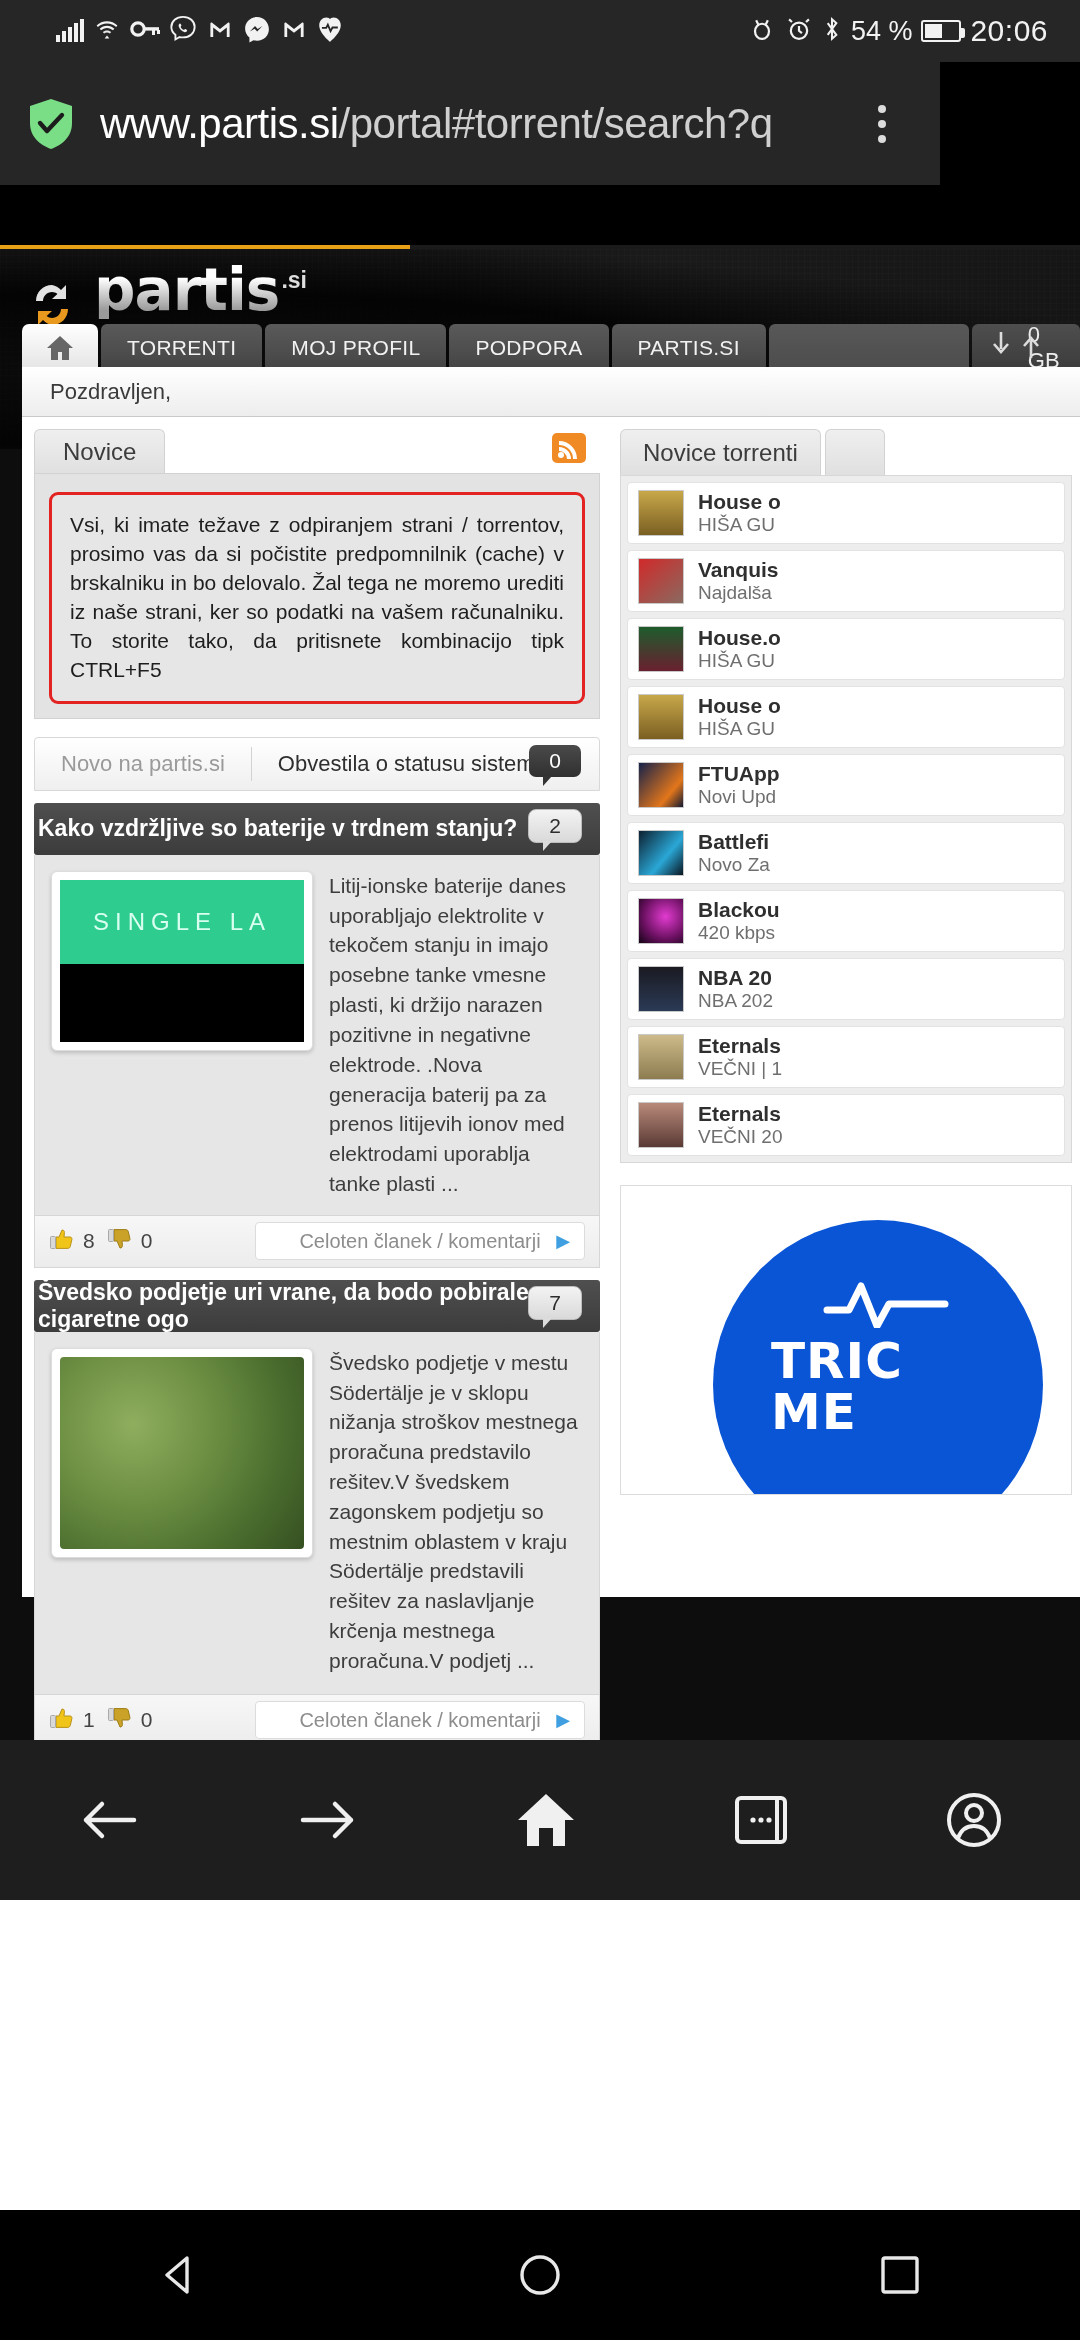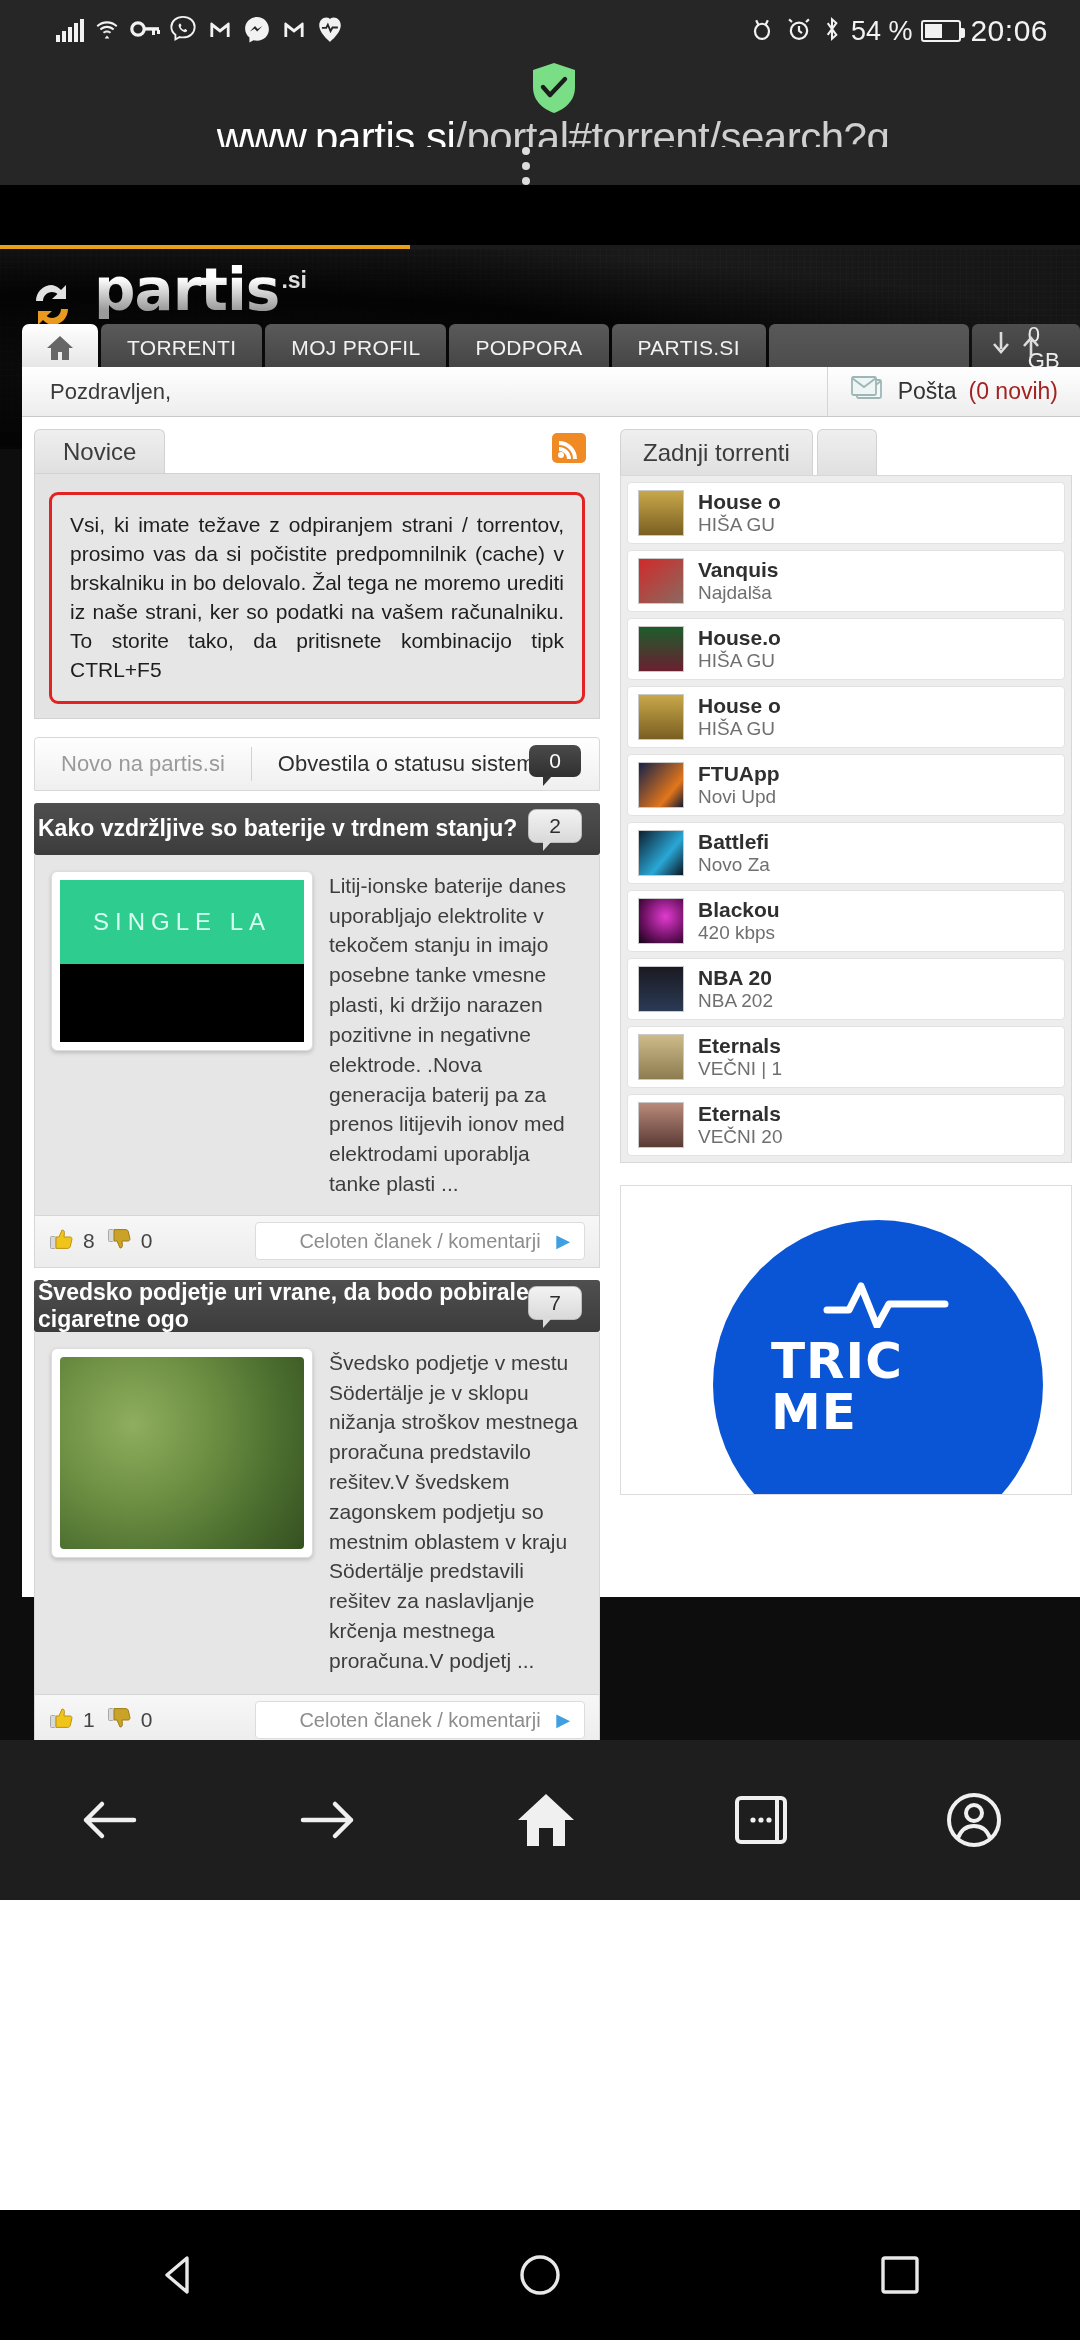--- a/index.html
+++ b/index.html
@@ -15,22 +15,22 @@
   .bars{display:inline-flex;align-items:flex-end;gap:2px;height:22px;}
   .bars i{display:block;width:4px;background:#f2f2f2;}
   .bars i:nth-child(1){height:7px}.bars i:nth-child(2){height:11px}
   .bars i:nth-child(3){height:15px}.bars i:nth-child(4){height:19px}.bars i:nth-child(5){height:23px}
   .battery{width:40px;height:22px;border:2px solid #f2f2f2;border-radius:3px;position:relative;display:inline-block;}
   .battery::after{content:"";position:absolute;right:-6px;top:6px;width:4px;height:10px;background:#f2f2f2;border-radius:0 2px 2px 0;}
   .battery span{position:absolute;left:2px;top:2px;bottom:2px;width:45%;background:#f2f2f2;}
   .clock{font-size:30px;letter-spacing:.5px;}
 
   
-  .urlbar{position:absolute;left:0;top:62px;width:1080px;height:123px;background:#262626;
-    display:flex;align-items:center;flex-direction:column;}
+  .urlbar{position:absolute;left:0;top:62px;width:940px;height:123px;background:#262626;
+    display:flex;align-items:center;}
   .shield{width:46px;height:52px;margin-left:28px;flex:none;position:relative;}
   .shield svg{display:block;}
   .urltext{margin-left:26px;font-size:42px;color:#cfcfcf;white-space:nowrap;overflow:hidden;
     flex:1;letter-spacing:-.5px;}
   .urltext b{color:#ffffff;font-weight:400;}
   .kebab{width:60px;display:flex;flex-direction:column;align-items:center;gap:7px;margin-right:28px;}
   .kebab i{width:8px;height:8px;border-radius:50%;background:#dcdcdc;display:block;}
 
   
   .progress{position:absolute;left:0;top:245px;width:1080px;height:4px;background:#1a1a1a;}
@@ -293,32 +293,20 @@
       <span class="quota-up">
         <svg width="18" height="26" viewBox="0 0 18 26" fill="none" stroke="#dcdcdc" stroke-width="2.6">
             <path d="M9 26V9M2 14l7-8 7 8"></path>
           </svg>
       </span>
     </div>
   </div>
 
   <div class="greet">
     <span class="greet-text">Pozdravljen,</span>
-    <span class="posta">
-      <span>
-        <svg width="36" height="28" viewBox="0 0 36 28" fill="none" stroke="#9fb6b6" stroke-width="1.8">
-            <rect x="7" y="5" width="24" height="18" rx="1.5" fill="#f3f8f8"></rect>
-            <path d="M7 6l12 9 12-9"></path>
-            <rect x="2" y="2" width="24" height="18" rx="1.5" fill="#eef5f5"></rect>
-            <path d="M2 3l12 9 12-9"></path>
-          </svg>
-      </span>
-      <span>Pošta</span>
-      <span class="red">(0 novih)</span>
-    </span>
   </div>
 
   <div class="page">
 
     <div class="colmain">
       <div style="position:relative;">
         <span class="novice-tab">Novice</span>
         <span class="rss">
           <svg width="34" height="34" viewBox="0 0 34 34">
               <rect width="34" height="30" rx="5" fill="#f08a24"></rect>
@@ -428,21 +416,21 @@
             </div>
             <div style="width:40%;height:82%;background:linear-gradient(#1d5c4a,#0d2b22);border-radius:4px;"></div>
           </div>
         </div>
         <div class="artext">Medtem ko so bili doslej največji diski s kapaciteto 20 TB, je Seagate začel prodajati tudi 22-TB izvedenke. Na novinarski konferenci o poslovnih rezultatih je podjetje potrdilo, da nekatere</div>
       </div>
     </div>
 
     <div class="colside">
       <div class="sidehead">
-        <span class="sidetab">Zadnji torrenti</span>
+        <span class="sidetab">Novice torrenti</span>
         <span class="sidetab2"></span>
       </div>
       <div class="sidelist">
         <div class="trow">
           <span class="tthumb" style="background:linear-gradient(#c8a84a,#7a5f22);"></span>
           <span class="tmeta"><span class="tname">House o</span><br><span class="tsub">HIŠA GU</span></span>
         </div>
         <div class="trow">
           <span class="tthumb" style="background:linear-gradient(140deg,#d02a2a,#8a6a60);"></span>
           <span class="tmeta"><span class="tname">Vanquis</span><br><span class="tsub">Najdalša</span></span>

